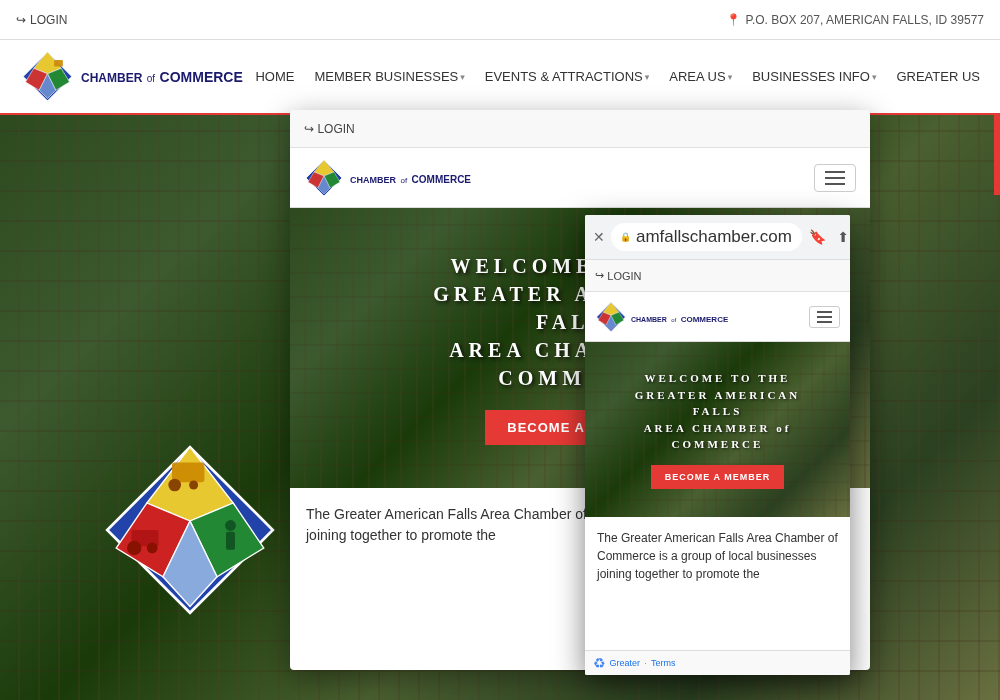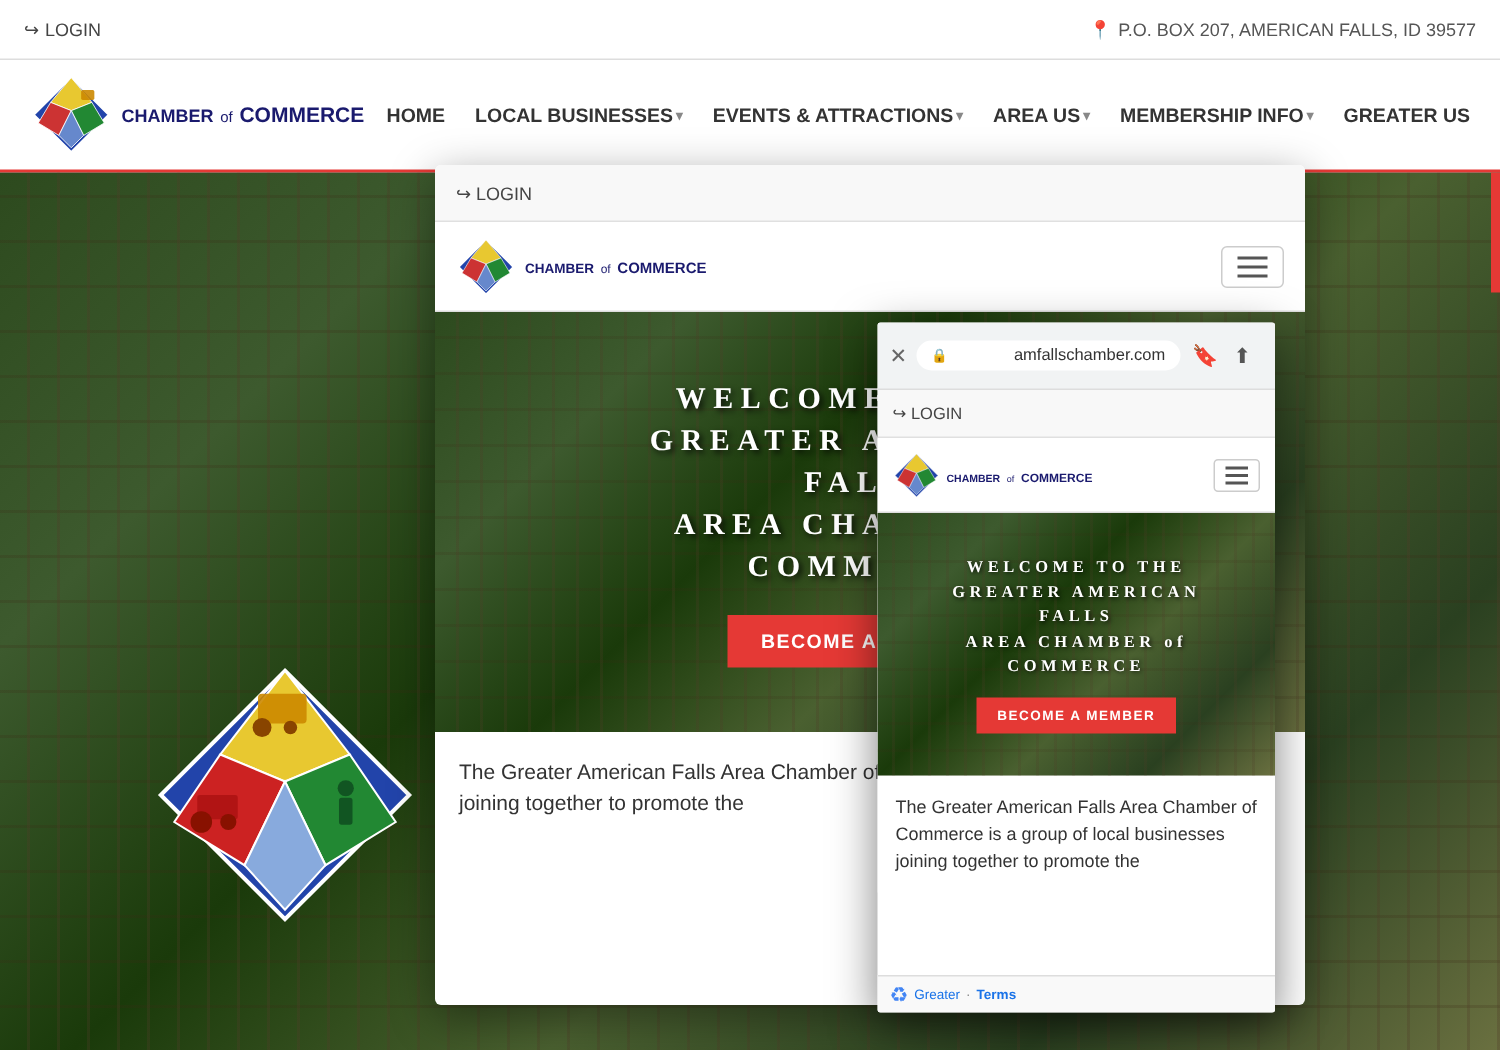--- a/index.html
+++ b/index.html
@@ -51,21 +51,21 @@
       width: 55px; height: 55px; position: relative;
     }
     .logo-text {
       line-height: 1.1;
     }
     .logo-text .chamber { font-size: 12px; color: #1a1a6e; font-weight: bold; }
     .logo-text .of { font-size: 10px; color: #1a1a6e; }
     .logo-text .commerce { font-size: 14px; color: #1a1a6e; font-weight: bold; }
 
     .nav-links {
-      display: flex; align-items: center; gap: 20px; font-size: 13px; font-weight: 700; color: #333;
+      display: flex; align-items: center; gap: 20px; font-size: 13px; font-weight: 400; color: #333;
     }
     .nav-item { cursor: pointer; display: flex; align-items: center; gap: 2px; white-space: nowrap; }
     .dropdown-arrow { font-size: 9px; color: #888; }
 
     
     .hero {
       position: relative;
       height: 585px;
       overflow: hidden;
     }
@@ -180,21 +180,21 @@
       display: flex; align-items: center;
       padding: 0 8px; gap: 6px;
       border-bottom: 1px solid #ddd;
     }
     .phone-close-btn { font-size: 14px; color: #666; cursor: pointer; }
     .phone-url-bar {
       flex: 1; background: #fff; border: none; border-radius: 20px; padding: 4px 10px;
       font-size: 11px; color: #333; display: flex; align-items: center; gap: 4px;
     }
     .phone-url-lock { font-size: 9px; color: #555; }
-    .phone-url-text { font-size: 11px; color: #333; margin-left: 40px; }
+    .phone-url-text { font-size: 17px; color: #333; }
     .phone-icon-btn { font-size: 14px; color: #555; cursor: pointer; padding: 2px; }
 
     .phone-login-bar {
       background: #f8f8f8; height: 32px;
       display: flex; align-items: center; padding: 0 10px;
       border-bottom: 1px solid #e0e0e0; font-size: 11px; color: #444;
     }
     .phone-nav {
       background: #fff; height: 50px;
       display: flex; align-items: center; justify-content: space-between;
@@ -299,33 +299,33 @@
         <span class="of">of</span>
         <span class="commerce">COMMERCE</span>
       </div>
     </div>
 
     <div class="nav-links">
       <div class="nav-item">
         <span>HOME</span>
       </div>
       <div class="nav-item">
-        <span>LOCAL BUSINESSES</span>
+        <span>MEMBER BUSINESSES</span>
         <span class="dropdown-arrow">▾</span>
       </div>
       <div class="nav-item">
         <span>EVENTS &amp; ATTRACTIONS</span>
         <span class="dropdown-arrow">▾</span>
       </div>
       <div class="nav-item">
         <span>AREA US</span>
         <span class="dropdown-arrow">▾</span>
       </div>
       <div class="nav-item">
-        <span>MEMBERSHIP INFO</span>
+        <span>BUSINESSES INFO</span>
         <span class="dropdown-arrow">▾</span>
       </div>
       <div class="nav-item">
         <span>GREATER US</span>
       </div>
     </div>
   </div>
 
   <div class="hero">
     <div class="hero-bg"></div>
@@ -467,15 +467,15 @@
   </div>
 
   <div class="phone-content">
     <span>The Greater American Falls Area Chamber of Commerce is a group of local businesses joining together to promote the</span>
   </div>
 
   <div class="phone-recaptcha">
     <span class="recaptcha-icon">♻</span>
     <span style="color:#1a73e8;cursor:pointer;">Greater</span>
     <span>·</span>
-    <span style="color:#1a73e8;cursor:pointer;font-weight:bold;">Terms</span>
+    <span style="color:#1a73e8;cursor:pointer;">Terms</span>
   </div>
 </div>
 
 </body></html>

